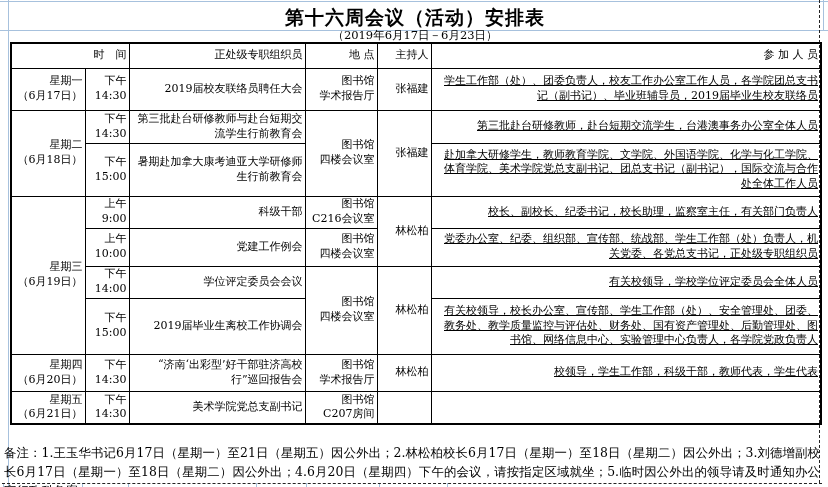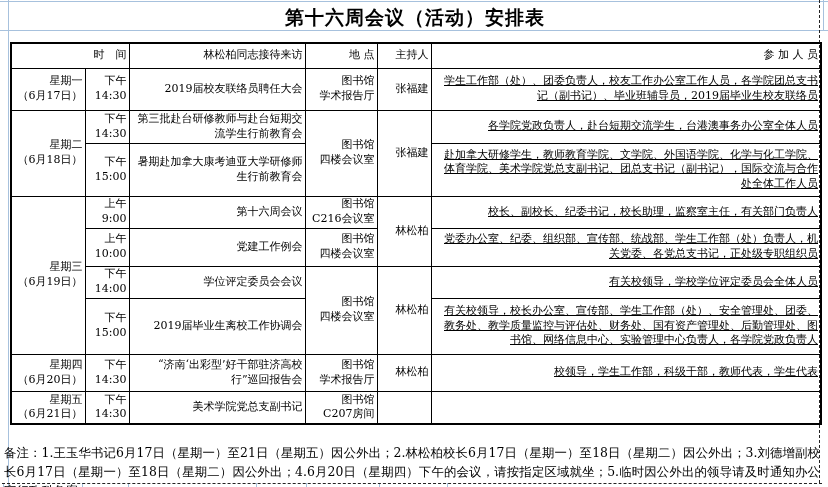--- a/index.html
+++ b/index.html
@@ -55,34 +55,35 @@
   <div class="abs tick" style="left:128px;"></div>
   <div class="abs tick" style="left:256px;"></div>
   <div class="abs tick" style="left:306px;"></div>
   <div class="abs tick" style="left:379px;"></div>
   <div class="abs tick" style="left:447px;"></div>
 
   <div class="abs pb-v"></div>
   <div class="abs pb-h"></div>
 
   <div class="abs title">第十六周会议（活动）安排表</div>
+  <div class="abs subtitle">（2019年6月17日－6月23日）</div>
 
   <table class="sched">
     <colgroup>
       <col style="width:74px">
         <col style="width:44px">
         <col style="width:176px">
       <col style="width:72px">
         <col style="width:54px">
         <col style="width:390px">
     </colgroup>
     <tbody>
         <tr style="height:25px">
       <td class="hdr" colspan="2">时　间</td>
-      <td class="hdr">林松柏同志接待来访</td>
+      <td class="hdr">正处级专职组织员</td>
       <td class="hdr">地 点</td>
       <td class="hdr">主持人</td>
       <td class="hdr">参 加 人 员</td>
     </tr>
 
     <tr style="height:42px">
       <td class="pre">星期一
 （6月17日）</td>
       <td class="pre">下午
 14:30</td>
@@ -95,35 +96,35 @@
 
     <tr style="height:33px">
       <td class="pre" rowspan="2">星期二
 （6月18日）</td>
       <td class="pre">下午
 14:30</td>
       <td>第三批赴台研修教师与赴台短期交流学生行前教育会</td>
       <td class="pre" rowspan="2">图书馆
 四楼会议室</td>
       <td rowspan="2">张福建</td>
-      <td class="part">各学院党政负责人，赴台短期交流学生，台港澳事务办公室全体人员</td>
+      <td class="part">第三批赴台研修教师，赴台短期交流学生，台港澳事务办公室全体人员</td>
     </tr>
     <tr style="height:53px">
       <td class="pre">下午
 15:00</td>
       <td>暑期赴加拿大康考迪亚大学研修师生行前教育会</td>
       <td class="part">赴加拿大研修学生，教师教育学院、文学院、外国语学院、化学与化工学院、体育学院、美术学院党总支副书记、团总支书记（副书记），国际交流与合作处全体工作人员</td>
     </tr>
 
     <tr style="height:32px">
       <td class="pre" rowspan="4">星期三
 （6月19日）</td>
       <td class="pre">上午
 9:00</td>
-      <td>第十六周会议</td>
+      <td>科级干部</td>
       <td class="pre">图书馆
 C216会议室</td>
       <td rowspan="2">林松柏</td>
       <td class="part">校长、副校长、纪委书记，校长助理，监察室主任，有关部门负责人</td>
     </tr>
     <tr style="height:38px">
       <td class="pre">上午
 10:00</td>
       <td>党建工作例会</td>
       <td class="pre">图书馆

